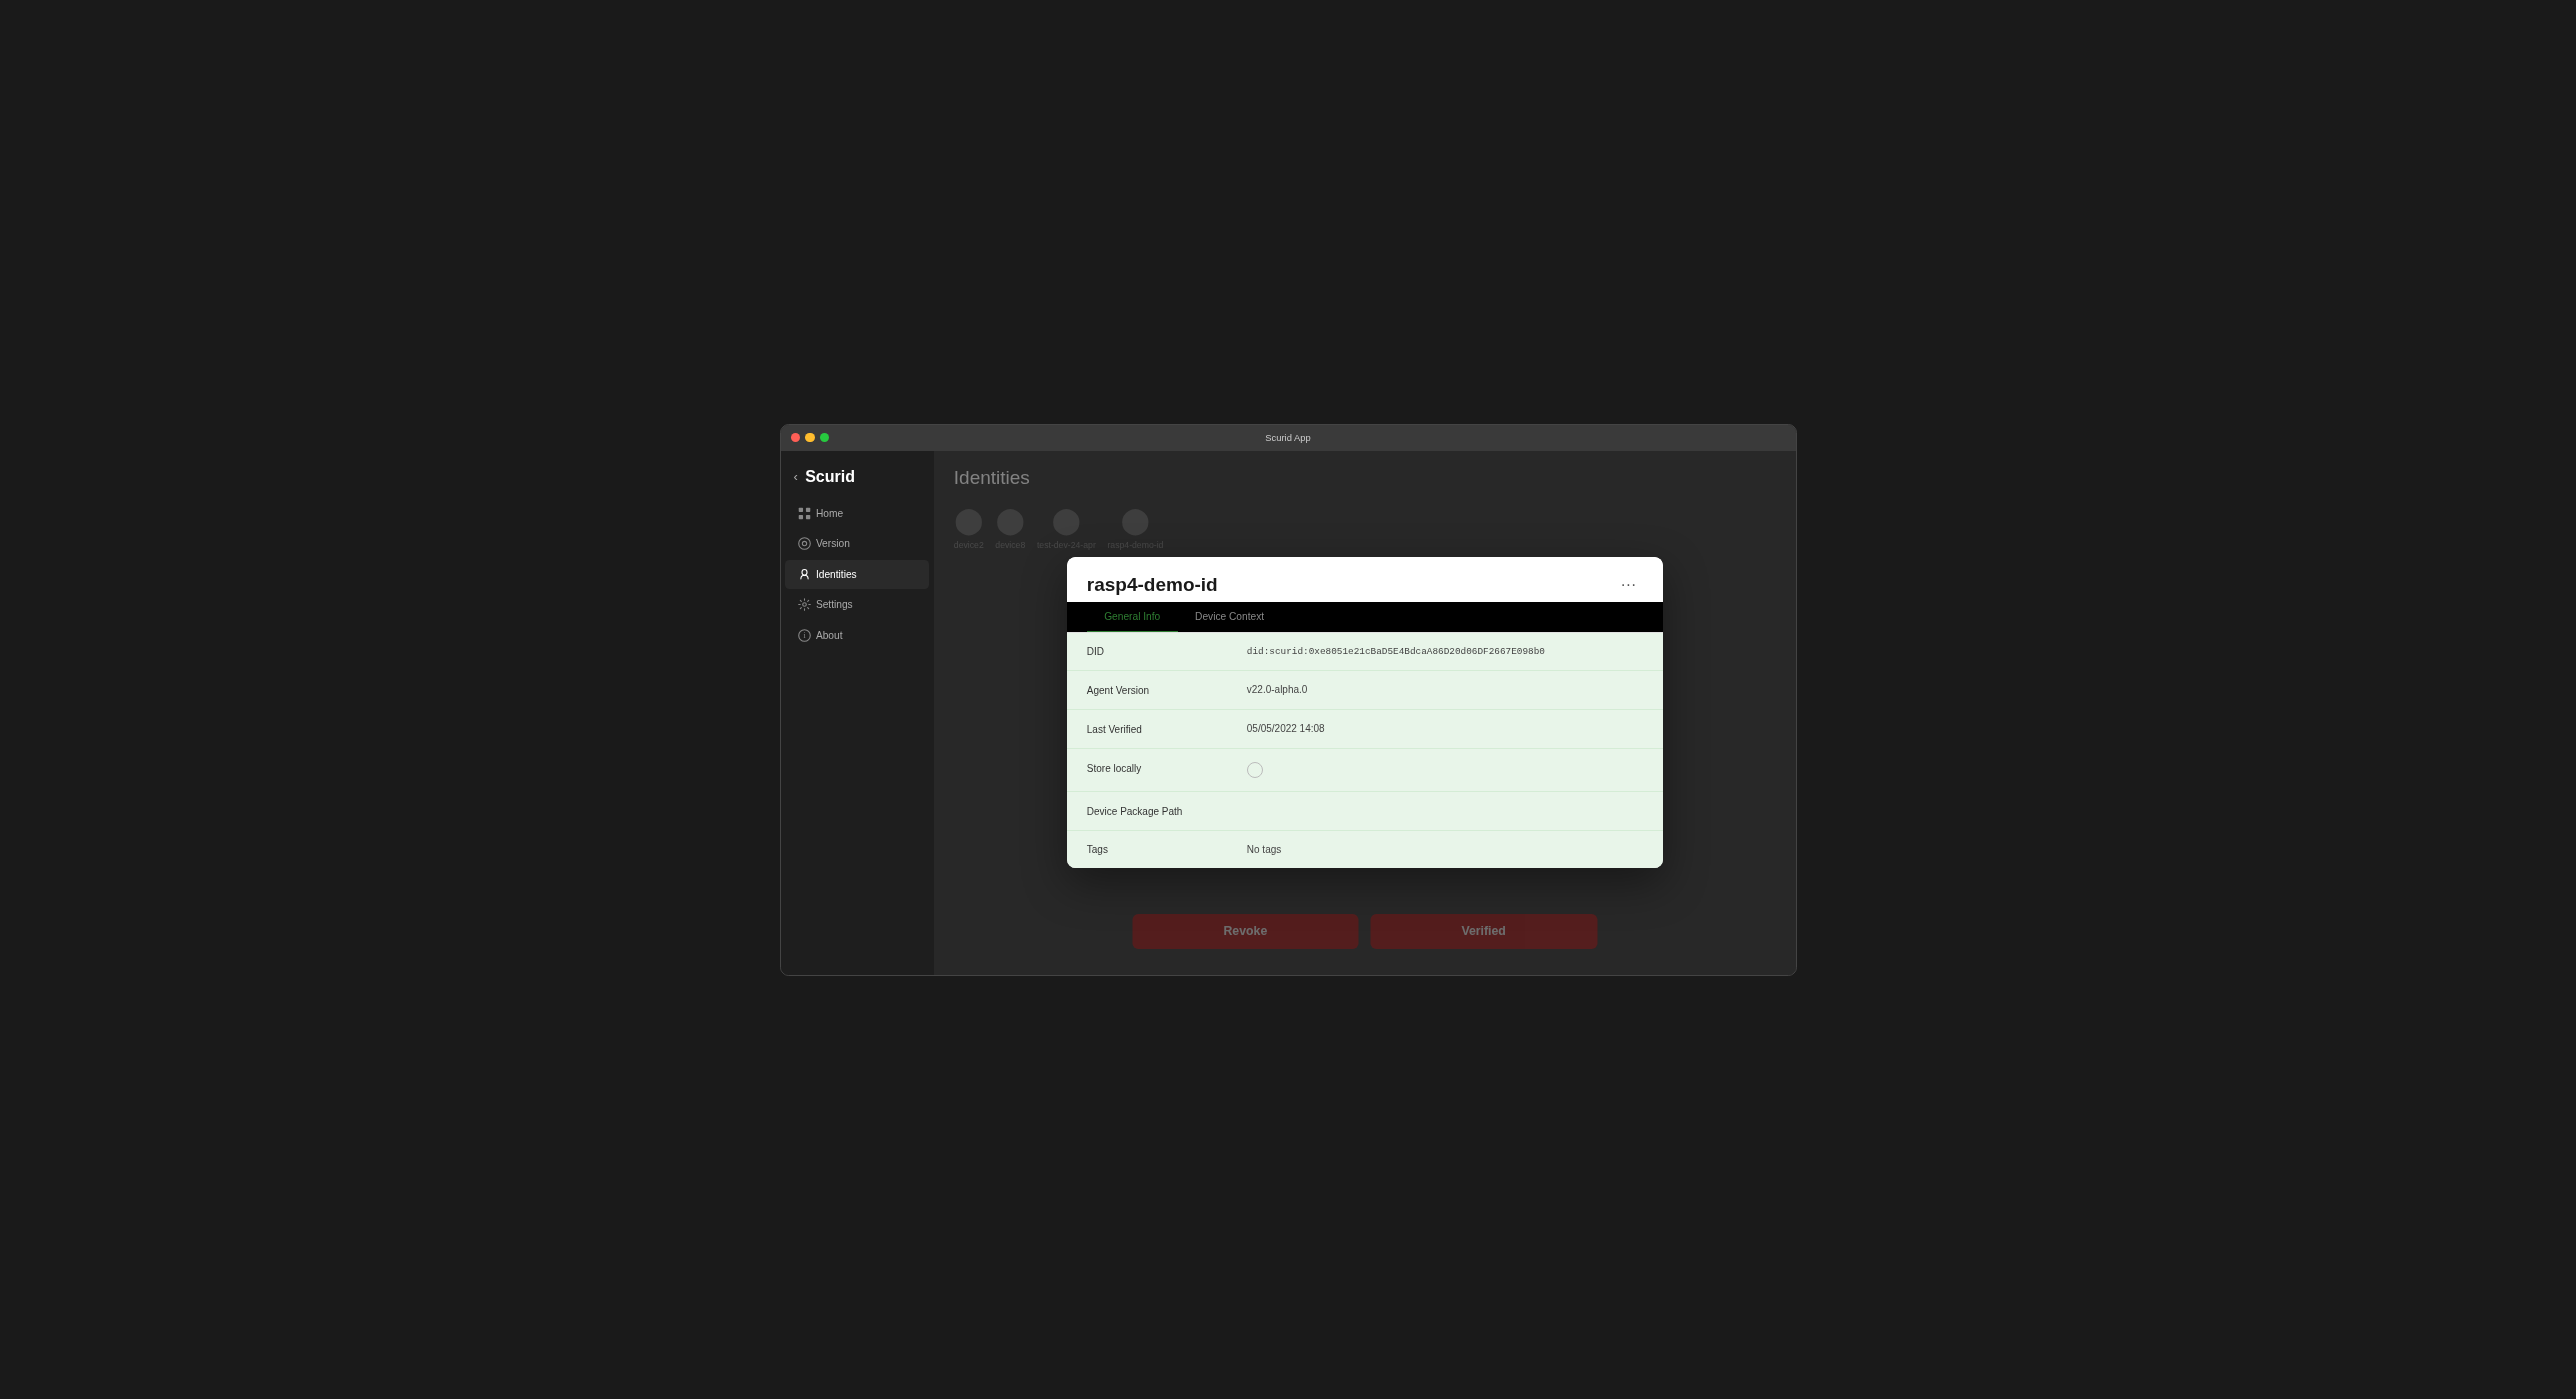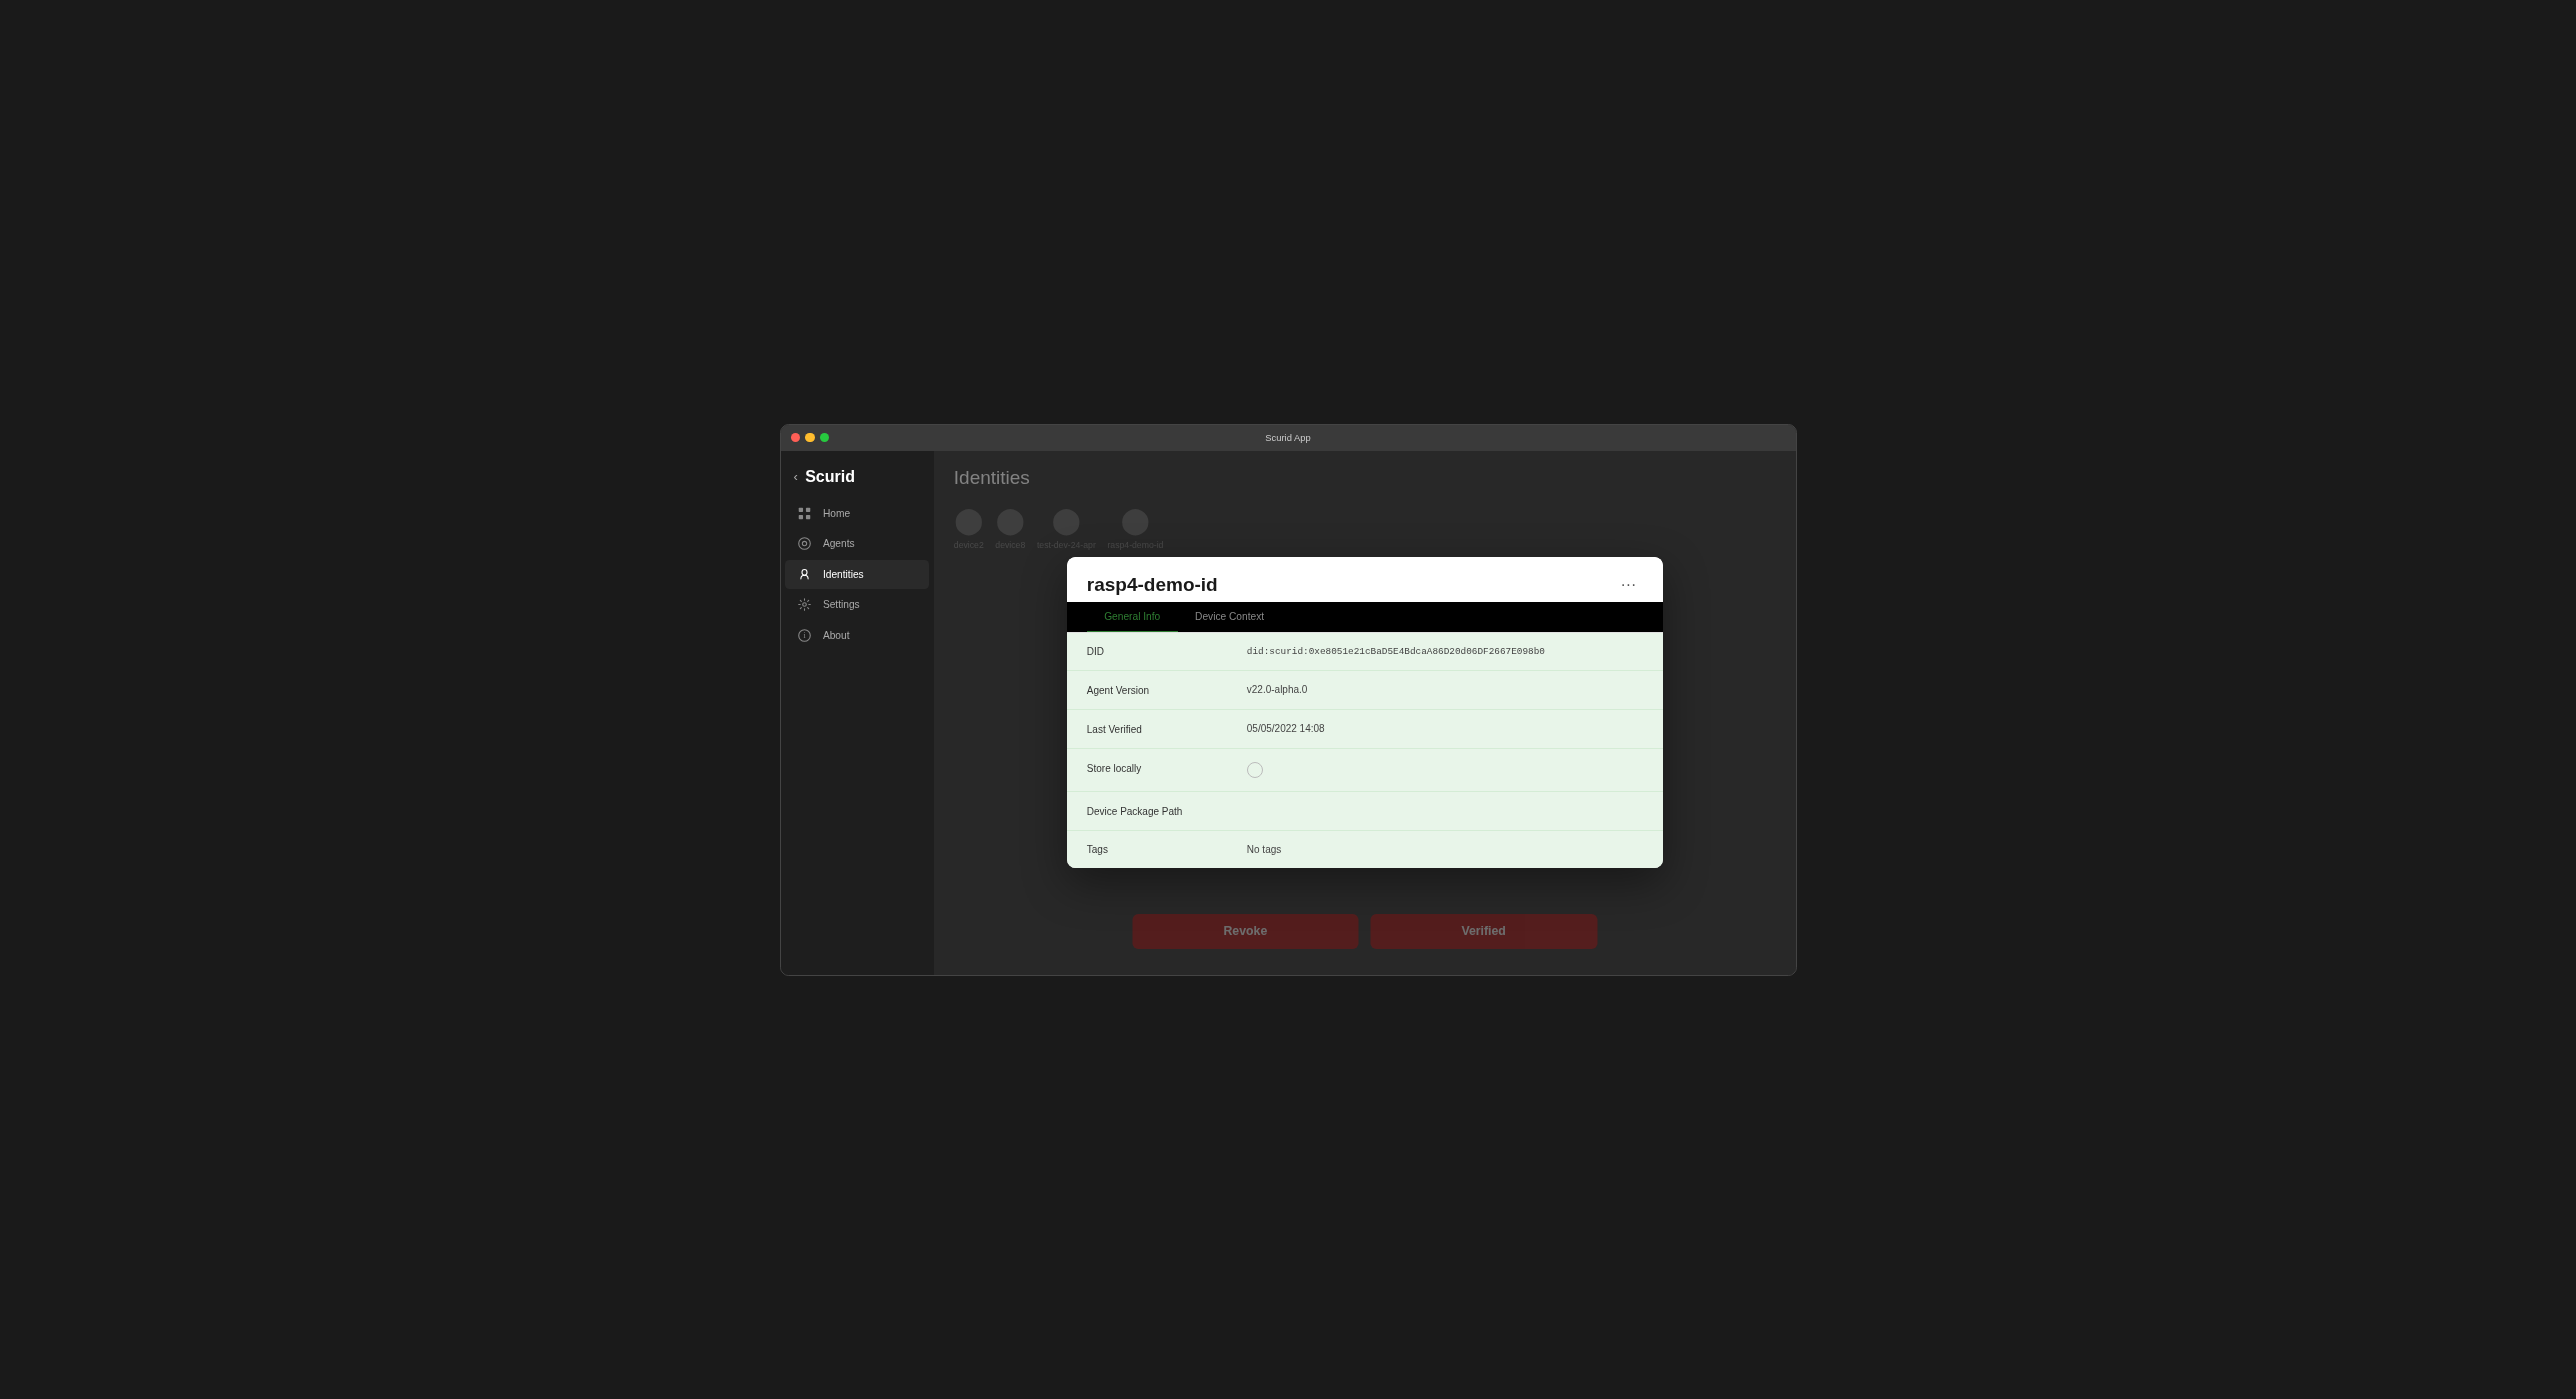--- a/index.html
+++ b/index.html
@@ -85,21 +85,21 @@
       color: #fff;
     }
     .sidebar-nav {
       display: flex;
       flex-direction: column;
       gap: 1.5px;
     }
     .nav-item {
       display: flex;
       align-items: center;
-      gap: 12px;
+      gap: 5px;
       padding: 8px 13px;
       cursor: pointer;
       border-radius: 4.4px;
       margin: 0 4.4px;
       color: #aaa;
       font-size: 10.2px;
       font-weight: 500;
       text-align: right;
     }
     .nav-item.active {
@@ -321,21 +321,21 @@
           <span>Home</span>
         </div>
 
         <div class="nav-item">
           <span class="nav-icon">
             <svg width="13" height="13" viewBox="0 0 18 18" fill="none">
               <circle cx="9" cy="9" r="8" stroke="#888" stroke-width="1.5" fill="none"></circle>
               <circle cx="9" cy="9" r="3" stroke="#888" stroke-width="1.5" fill="none"></circle>
             </svg>
           </span>
-          <span>Agents</span>
+          <span>Version</span>
         </div>
 
         <div class="nav-item active">
           <span class="nav-icon">
             <svg width="13" height="13" viewBox="0 0 18 18" fill="none">
               <ellipse cx="9" cy="6" rx="3.5" ry="4" stroke="#fff" stroke-width="1.5" fill="none"></ellipse>
               <path d="M4 15c0-3 1.5-5 5-5s5 2 5 5" stroke="#fff" stroke-width="1.5" fill="none" stroke-linecap="round"></path>
               <path d="M7 9.5c.5.8 1 1 2 1s1.5-.2 2-1" stroke="#fff" stroke-width="1" fill="none"></path>
             </svg>
           </span>

